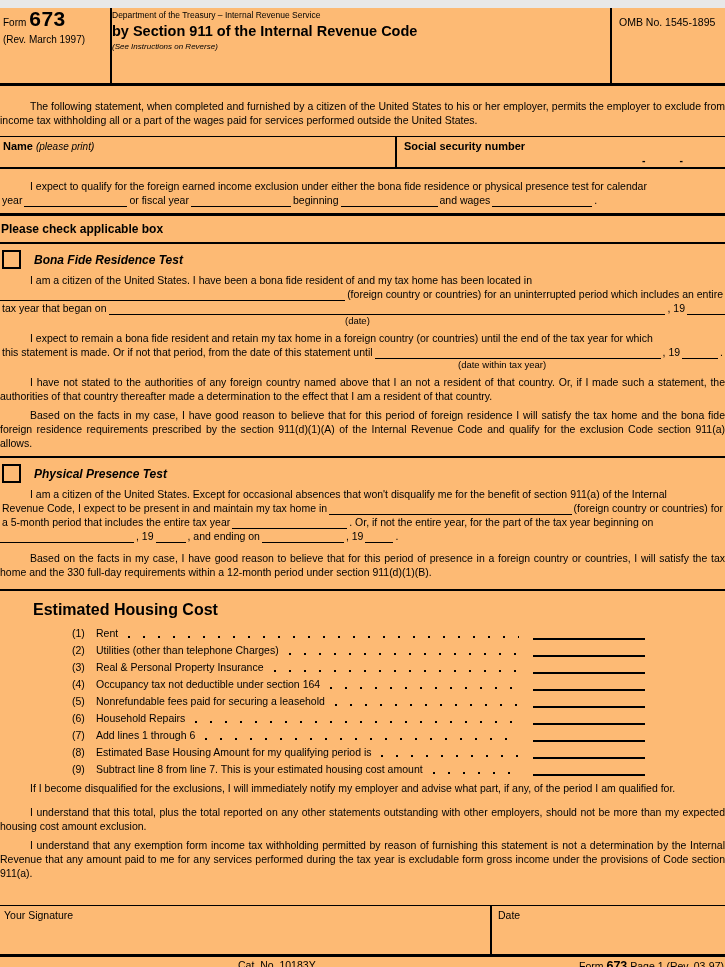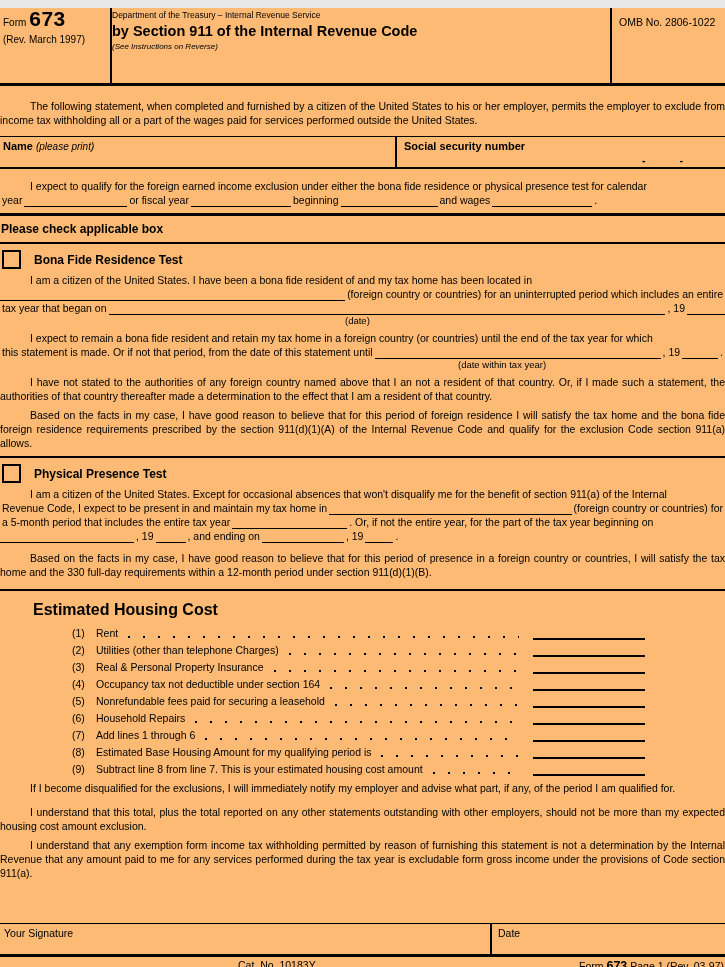--- a/index.html
+++ b/index.html
@@ -36,32 +36,32 @@
   .namecell { padding:2px 0 0 3px; }
   .namecell b { font-size:11px; }
   .namehint { font-style:italic; font-size:10px; }
   .ssncell { border-left:2px solid #000; padding:2px 0 0 7px; position:relative; }
   .ssncell b { font-size:11px; }
   .ssnseps { position:absolute; left:245px; top:16px; display:flex; gap:34px; font-weight:bold; }
   
   .checkhead { font-weight:bold; font-size:12px; padding:6px 0 6px 1px; }
   .secthead { display:flex; align-items:center; margin:6px 0 4px 0; }
   .cbx { width:15px; height:15px; border:2px solid #000; flex:none; margin:0 13px 0 2px; }
-  .sectname { font-size:12px; font-weight:bold; }
+  .sectname { font-size:12px; font-weight:bold;font-style:italic; }
   
   .hheading { font-weight:bold; font-size:16px; margin:12px 0 9px 33px; }
   .hrow { display:flex; align-items:flex-end; margin:0 80px 3px 72px; }
   .hrow > span { white-space:nowrap; }
   .hnum { width:24px; flex:none; }
   .dots { flex:1 1 auto; height:12px; margin:0 14px 0 10px;
           background-image:repeating-linear-gradient(to right,#000 0 2px,transparent 2px 15px);
           background-size:100% 2px; background-repeat:no-repeat; background-position:left bottom 2px; }
   .amt { width:112px; flex:none; border-bottom:2px solid #000; height:12px; }
   
-  .sigrow { position:absolute; left:0; right:0; bottom:18px; height:34px;
+  .sigrow { position:absolute; left:0; right:0; bottom:18px; height:52px;
             display:grid; grid-template-columns:490px 1fr;
             border-top:1.5px solid #000; border-bottom:3px solid #000; box-sizing:border-box; }
   .sigcell { padding:2px 0 0 4px; }
   .datecell { border-left:2px solid #000; padding:2px 0 0 6px; }
   .catno { position:absolute; left:238px; bottom:3px; font-size:10.5px; }
   .formid { position:absolute; right:1px; bottom:2px; font-size:10.5px; }
   .formid .fnum { font-size:12.5px; font-weight:bold; }
   .mt6 { margin-top:6px; } .mt8 { margin-top:8px; } .mt10 { margin-top:10px; }
 </style>
 </head>
@@ -77,21 +77,21 @@
       </div>
       <div class="rev">(Rev. March 1997)</div>
     </div>
     <div class="hdr-center">
       <div class="dept">Department of the Treasury – Internal Revenue Service</div>
       <div class="title">
         <div>by Section 911 of the Internal Revenue Code</div>
       </div>
       <div class="seeinstr">(See Instructions on Reverse)</div>
     </div>
-    <div class="hdr-right">OMB No. 2806-1022</div>
+    <div class="hdr-right">OMB No. 1545-1895</div>
   </div>
 
   <p class="intro">The following statement, when completed and furnished by a citizen of the United States to his or her employer, permits the employer to exclude from income tax withholding all or a part of the wages paid for services performed outside the United States.</p>
 
   <div class="namerow">
     <div class="namecell">
       <b>Name</b>
       <span class="namehint">(please print)</span>
     </div>
     <div class="ssncell">

